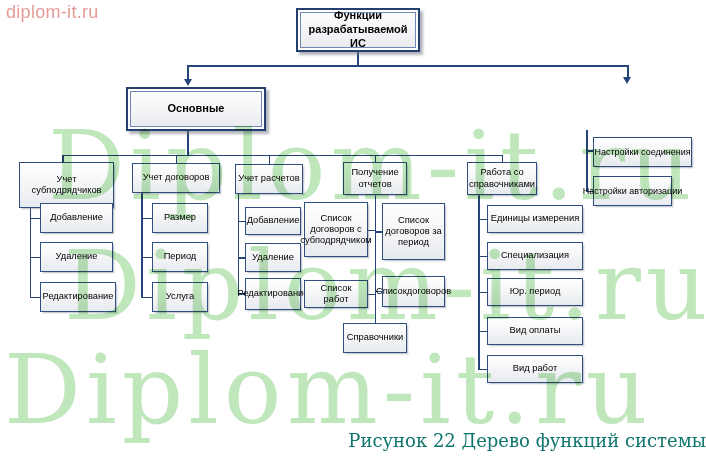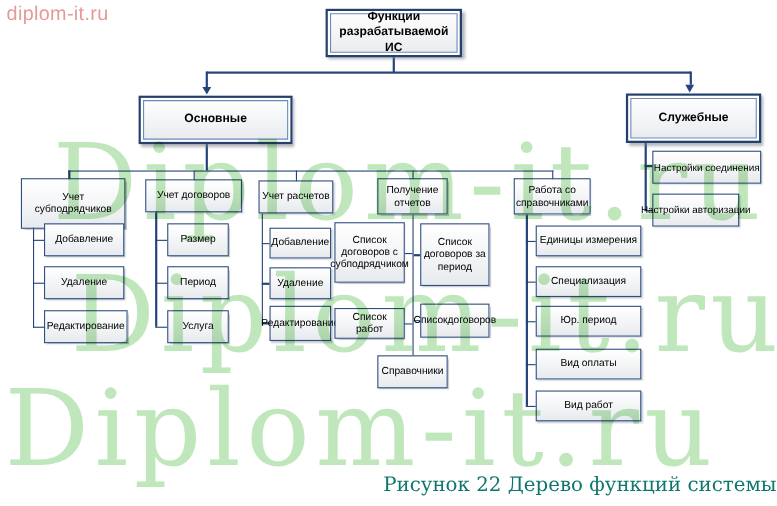--- a/index.html
+++ b/index.html
@@ -73,21 +73,20 @@
   <div class="hl" style="left:478px;top:330.5px;width:9px"></div>
   <div class="hl" style="left:478px;top:368.5px;width:9px"></div>
 
   <div class="vl" style="left:586px;top:130px;height:62px"></div>
   <div class="hl" style="left:586px;top:150px;width:7px"></div>
   <div class="hl" style="left:586px;top:190.5px;width:7px"></div>
 
   <div class="node big" style="left:296px;top:8px;width:124px;height:44px">Функции разрабатываемой
 ИС</div>
   <div class="node big" style="left:126px;top:87px;width:140px;height:44px">Основные</div>
-  <div class="node big" style="left:569px;top:85px;width:123px;height:45px">Служебные</div>
 
   <div class="node small" style="left:19px;top:162px;width:95px;height:46px">Учет субподрядчиков</div>
   <div class="node small" style="left:40px;top:203px;width:73px;height:30px">Добавление</div>
   <div class="node small" style="left:40px;top:242px;width:73px;height:30px">Удаление</div>
   <div class="node small" style="left:40px;top:282px;width:76px;height:30px">Редактирование</div>
 
   <div class="node small" style="left:132px;top:163px;width:88px;height:30px">Учет договоров</div>
   <div class="node small" style="left:152px;top:203px;width:56px;height:30px">Размер</div>
   <div class="node small" style="left:152px;top:242px;width:56px;height:30px">Период</div>
   <div class="node small" style="left:152px;top:282px;width:56px;height:30px">Услуга</div>

